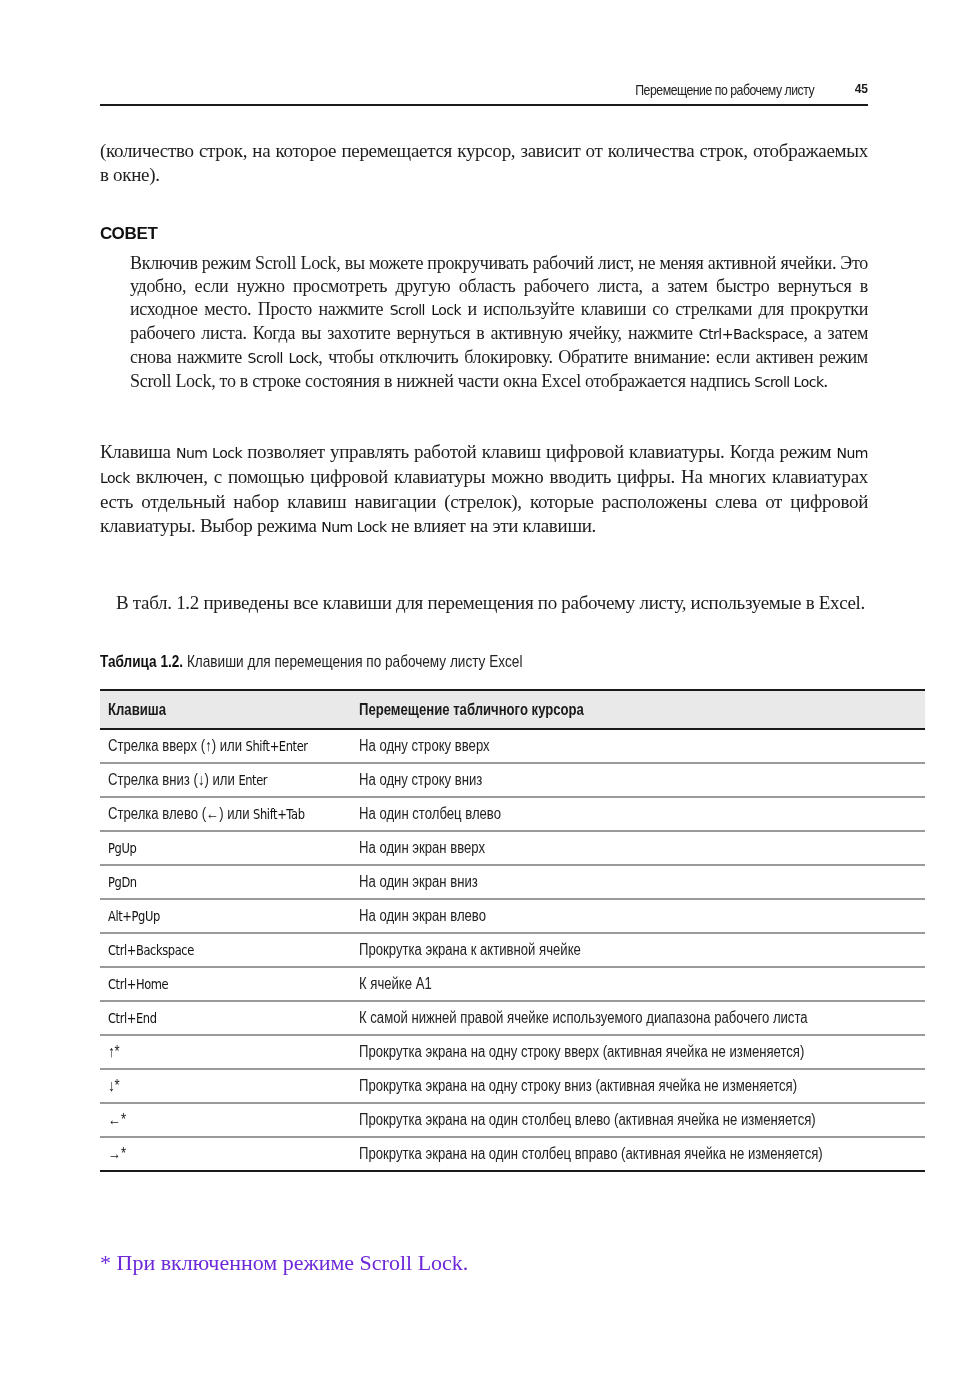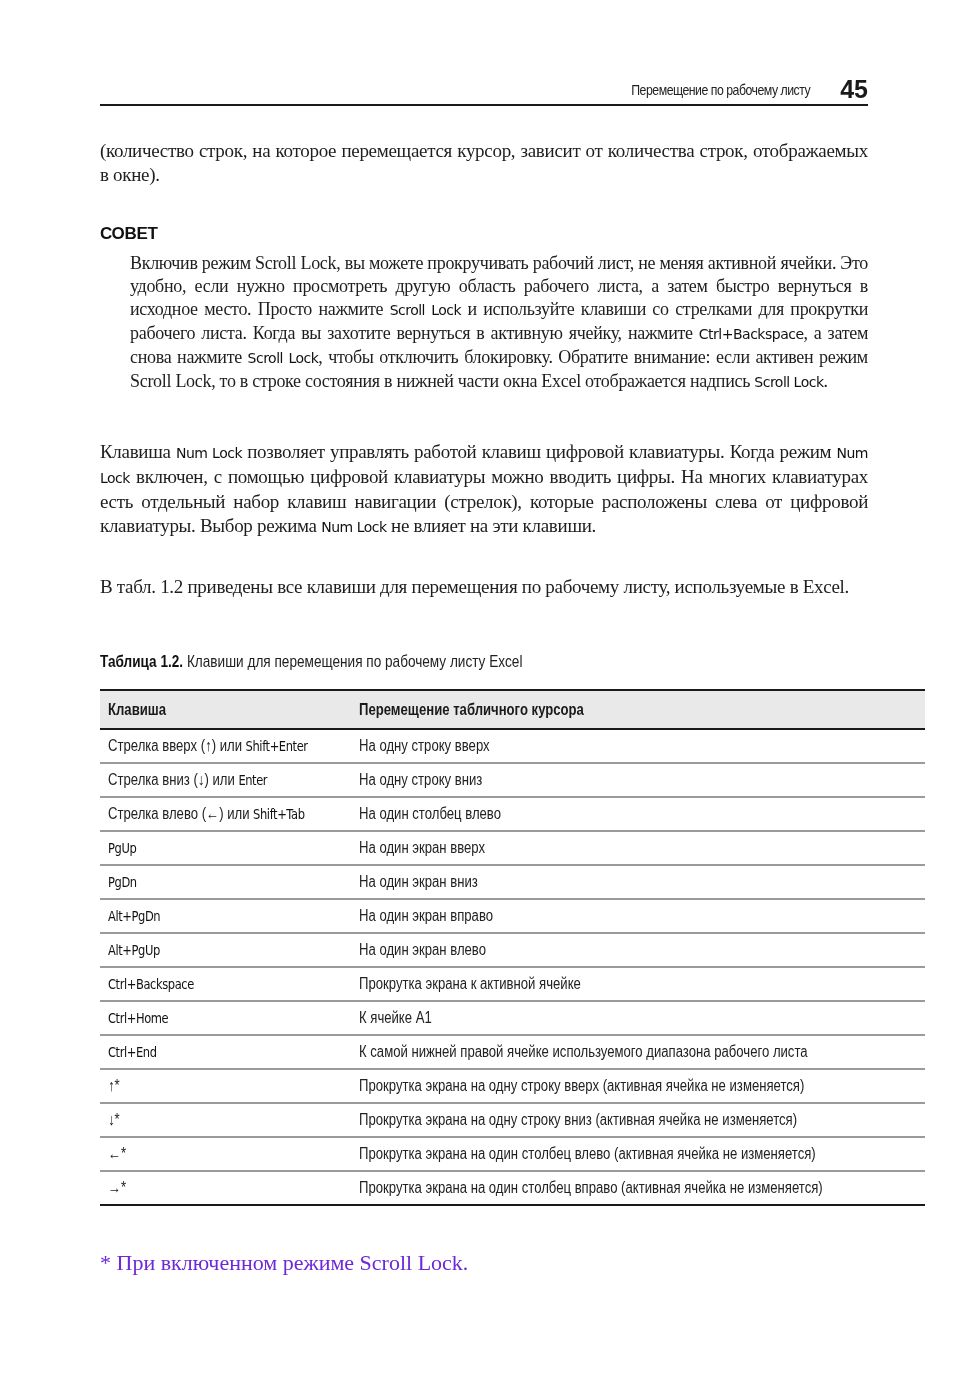--- a/index.html
+++ b/index.html
@@ -23,36 +23,37 @@
     .running-head {
       position: absolute;
       top: 74px;
       left: 0;
       width: 768px;
       height: 30px;
       border-bottom: 2px solid #1a1a1a;
       display: flex;
       justify-content: flex-end;
       align-items: center;
+      gap: 17px;
     }
     .running-title {
       font-family: "Liberation Sans", sans-serif;
       font-size: 15px;
       letter-spacing: -0.6px;
       transform: scaleX(0.82);
       transform-origin: right center;
       color: #222;
       margin-right: 10px;
     }
     .page-number {
       font-family: "Liberation Sans", sans-serif;
       font-weight: bold;
-      font-size: 25px;
+      font-size: 12px;
       color: #1a1a1a;
-      margin-left: 20px;
+      margin-left: 13px;
     }
     .serif {
       font-family: "Liberation Serif", serif;
       font-size: 19px;
       line-height: 24px;
       letter-spacing: -0.3px;
       text-align: justify;
       color: #1e1e1e;
     }
     .p1 { position: absolute; top: 139px; left: 0; width: 768px; }
@@ -154,21 +155,21 @@
     <span class="page-number">45</span>
   </div>
 
   <p class="serif p1" style="margin:0">(количество строк, на которое перемещается курсор, зависит от количества строк, отображаемых в окне).</p>
 
   <div class="tip-label">СОВЕТ</div>
   <p class="serif tip-body" style="margin:0"><span>Включив режим Scroll Lock, вы можете прокручивать рабочий лист, не меняя активной ячейки. Это удобно, если нужно просмотреть другую область рабочего листа, а затем быстро вернуться в исходное место. Просто нажмите </span><span class="kbd">Scroll Lock</span><span> и используйте клавиши со стрелками для прокрутки рабочего листа. Когда вы захотите вернуться в активную ячейку, нажмите </span><span class="kbd">Ctrl+Backspace</span><span>, а затем снова нажмите </span><span class="kbd">Scroll Lock</span><span>, чтобы отключить блокировку. Обратите внимание: если активен режим Scroll Lock, то в строке состояния в нижней части окна Excel отображается надпись </span><span class="kbd">Scroll Lock</span><span>.</span></p>
 
   <p class="serif p2" style="margin:0"><span>Клавиша </span><span class="kbd">Num Lock</span><span> позволяет управлять работой клавиш цифровой клавиатуры. Когда режим </span><span class="kbd">Num Lock</span><span> включен, с помощью цифровой клавиатуры можно вводить цифры. На многих клавиатурах есть отдельный набор клавиш навигации (стрелок), которые расположены слева от цифровой клавиатуры. Выбор режима </span><span class="kbd">Num Lock</span><span> не влияет на эти клавиши.</span></p>
 
-  <p class="serif p3" style="margin:0">В табл. 1.2 приведены все клавиши для перемещения по рабочему листу, используемые в Excel.</p>
+  <p class="serif p3" style="margin:16px">В табл. 1.2 приведены все клавиши для перемещения по рабочему листу, используемые в Excel.</p>
 
   <div class="caption"><b>Таблица 1.2.</b><span> Клавиши для перемещения по рабочему листу Excel</span></div>
 
   <table class="keys">
     <thead>
       <tr>
         <th><span class="narrow">Клавиша</span></th>
         <th><span class="narrow">Перемещение табличного курсора</span></th>
       </tr>
     </thead>
@@ -187,24 +188,20 @@
       </tr>
       <tr>
         <td class="c1"><span class="narrow"><span></span><span class="kbd">PgUp</span></span></td>
         <td><span class="narrow">На один экран вверх</span></td>
       </tr>
       <tr>
         <td class="c1"><span class="narrow"><span></span><span class="kbd">PgDn</span></span></td>
         <td><span class="narrow">На один экран вниз</span></td>
       </tr>
       <tr>
-        <td class="c1"><span class="narrow"><span></span><span class="kbd">Alt+PgDn</span></span></td>
-        <td><span class="narrow">На один экран вправо</span></td>
-      </tr>
-      <tr>
         <td class="c1"><span class="narrow"><span></span><span class="kbd">Alt+PgUp</span></span></td>
         <td><span class="narrow">На один экран влево</span></td>
       </tr>
       <tr>
         <td class="c1"><span class="narrow"><span></span><span class="kbd">Ctrl+Backspace</span></span></td>
         <td><span class="narrow">Прокрутка экрана к активной ячейке</span></td>
       </tr>
       <tr>
         <td class="c1"><span class="narrow"><span></span><span class="kbd">Ctrl+Home</span></span></td>
         <td><span class="narrow">К ячейке A1</span></td>

